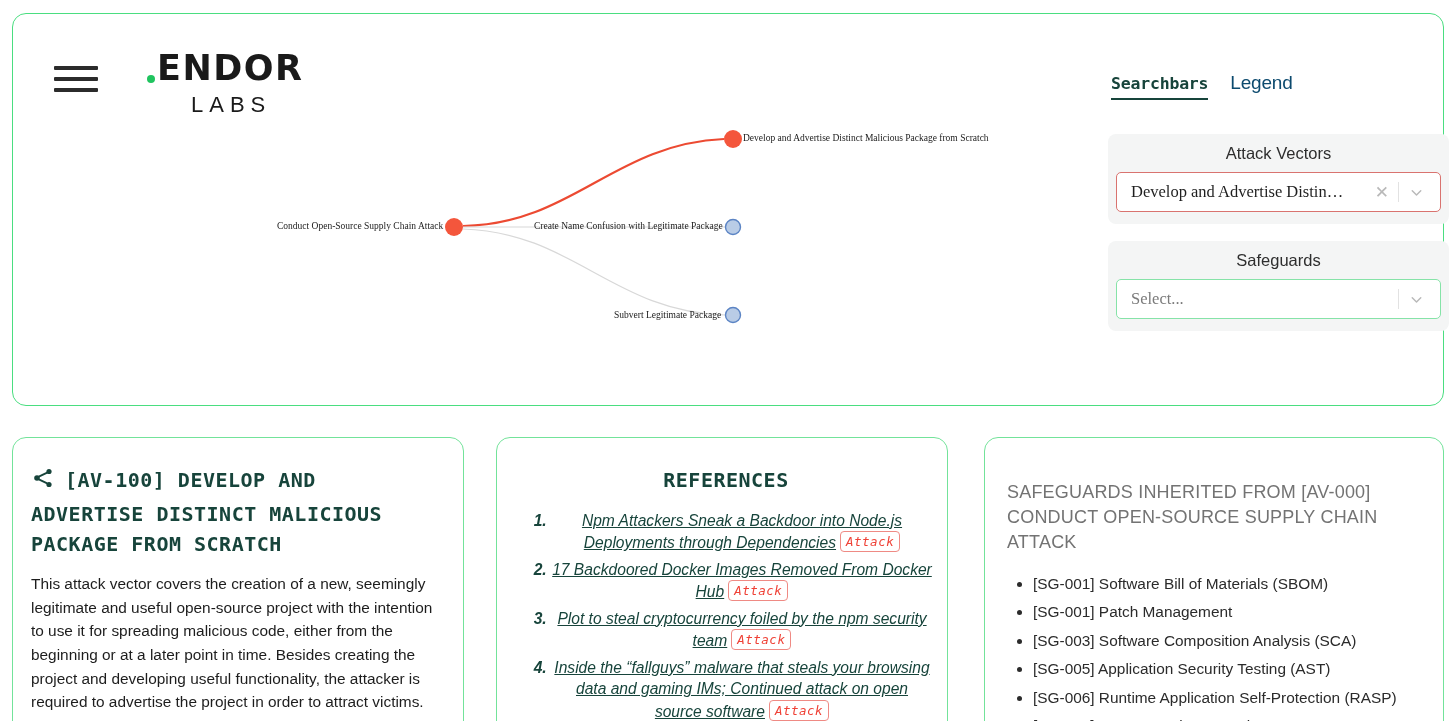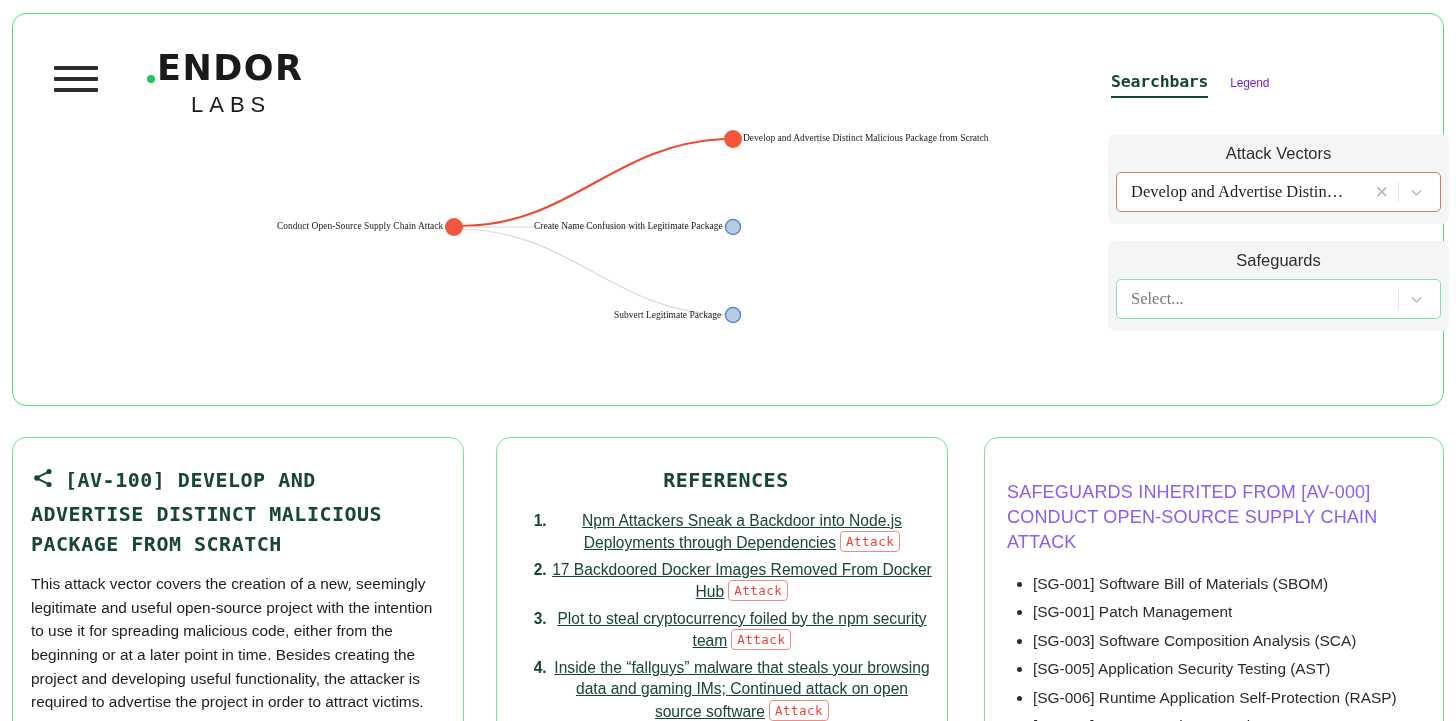--- a/index.html
+++ b/index.html
@@ -43,21 +43,21 @@
   .node-label { position: absolute; font-family: Liberation Serif, serif;
      font-size: 9.5px; color:#1b1b1b; white-space: nowrap; }
 
   
   .tabs { position: absolute; left: 1098px; top: 58px; display: flex; gap: 22px; align-items: baseline; }
   .tab {
     font-family: "DejaVu Sans Mono", monospace; font-size: 16.5px;
     color: #17443b; cursor: pointer; padding-bottom: 5px; letter-spacing:-0.2px;
   }
   .tab.active { font-weight: 700; border-bottom: 2px solid #17443b; }
-  .tab.inactive { font-family:"Liberation Sans", sans-serif; font-size: 12px; font-weight: 400; color:#6d28d9; }
+  .tab.inactive { font-family:"Liberation Sans", sans-serif; font-size: 19px; font-weight: 400; color:#0c4a6e; }
 
   .ctrl-group {
     position: absolute; left: 1095px; width: 341px;
     background: #f4f5f5; border-radius: 8px; padding: 10px 8px 12px 8px;
   }
   .ctrl-group.g1 { top: 120px; }
   .ctrl-group.g2 { top: 227px; }
   .ctrl-title { text-align: center; font-size: 16.5px; color: #2e2e2e; margin-bottom: 9px;
      font-family: "Liberation Sans", sans-serif; }
   .select-box {
@@ -81,34 +81,34 @@
   }
   .card.c1 { left: 12px; width: 452px; }
   .card.c2 { left: 496px; width: 452px; }
   .card.c3 { left: 984px; width: 460px; }
 
   .card-head-mono {
     font-family: "DejaVu Sans Mono", monospace; font-weight: 700;
     font-size: 20px; color:#17443b; letter-spacing: 0.5px; line-height: 1.53;
   }
   .card-head-sans {
-    font-family: "Liberation Sans", sans-serif; font-size: 18px; color:#8b5cf6;
+    font-family: "Liberation Sans", sans-serif; font-size: 18px; color:#737373;
     line-height: 1.4; letter-spacing: 0.2px;
   }
 
   .c1-inner { padding: 27px 22px 0 18px; }
   .c1-title { display: block; }
   .share-icon { display:inline-block; vertical-align: -3px; margin-right: 10px; }
   .c1-body {
     margin-top: 12px; font-size: 15.4px; color:#1d1d1d; line-height: 1.54;
     font-family: "Liberation Sans", sans-serif;
   }
 
   .c2-inner { padding: 27px 14px 16px 22px; text-align: center; }
-  .ref-list { margin: 14px 0 0 0; padding-left: 32px; }
+  .ref-list { margin: 14px 0 0 0; padding-left: 32px; font-style: italic; }
   .ref-list li {
     font-size: 15.6px; line-height: 1.38; margin-bottom: 5px;
     font-family: "Liberation Sans", sans-serif; color:#17443b;
   }
   .ref-list li::marker { font-weight: 700; color:#17443b; }
   .ref-link { color:#17443b; text-decoration: underline; cursor: pointer; }
   .badge-attack {
     display: inline-block; border: 1px solid #ef8a84; border-radius: 4px;
     color:#ef4136; font-family: "DejaVu Sans Mono", monospace; font-size: 12.5px;
     padding: 1px 5px; margin-left: 4px; vertical-align: 2px; letter-spacing: 0.5px;

